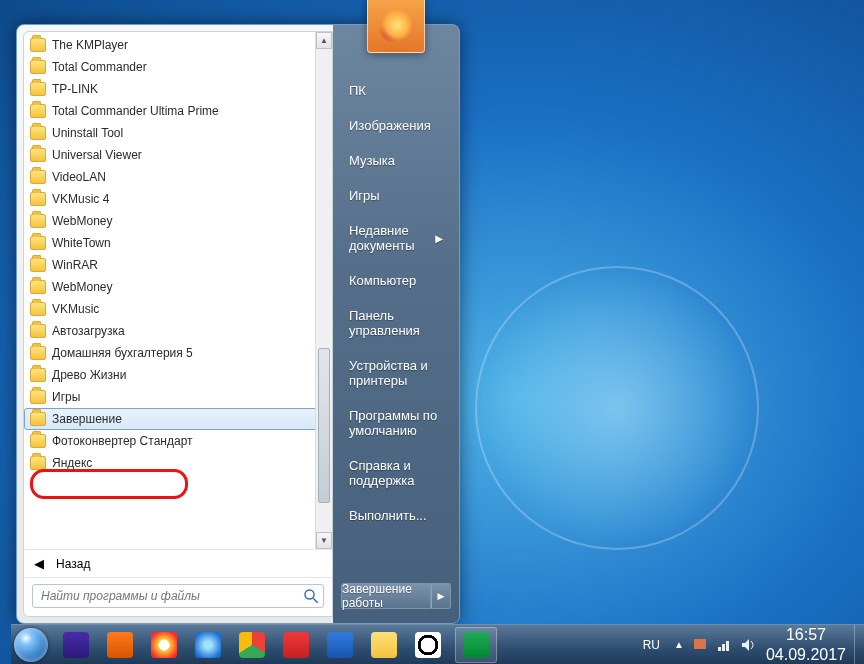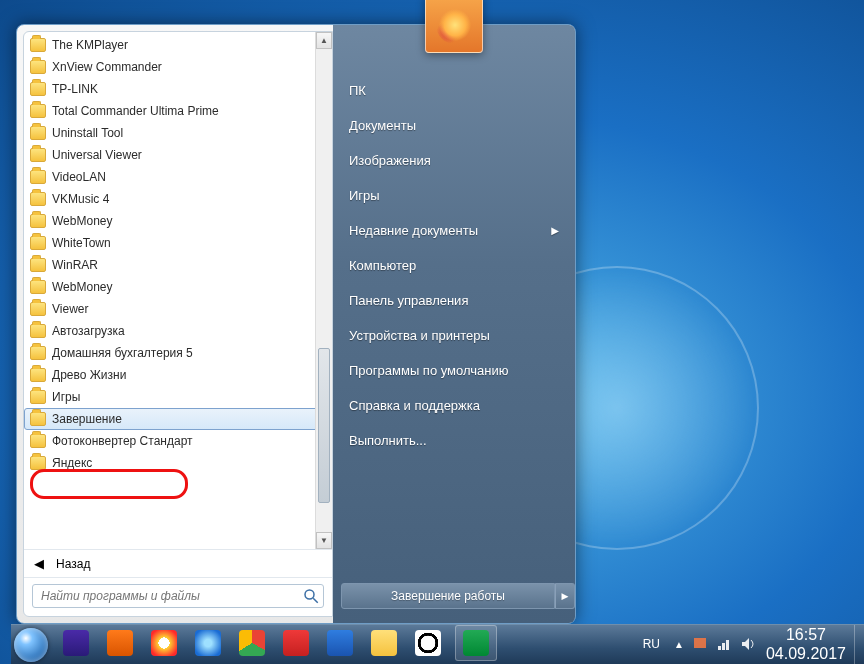--- a/index.html
+++ b/index.html
@@ -1,49 +1,49 @@
 <!DOCTYPE html>
 <html><head>
 <meta charset="utf-8">
 <style>
 * { margin: 0; padding: 0; box-sizing: border-box; font-family: "Segoe UI", Tahoma, sans-serif; }
 body { width: 864px; height: 664px; overflow: hidden; position: relative; background: linear-gradient(135deg, #1e5799 0%, #2989d8 30%, #7db9e8 70%, #207cca 100%); }
 .desktop-bg { position: absolute; inset: 0; background: radial-gradient(ellipse at 60% 60%, #4fb3e8 0%, #1a6fc4 50%, #0d4a8c 100%); }
 .desktop-bg::after { content: ""; position: absolute; left: 55%; top: 40%; width: 280px; height: 280px; border-radius: 50%; background: radial-gradient(circle, rgba(180,230,255,.5) 0%, rgba(180,230,255,0) 70%); border: 2px solid rgba(255,255,255,.25); }
-.start-menu { position: absolute; left: 16px; bottom: 40px; width: 560px; height: 600px; display: flex; background: linear-gradient(#f7f7f7, #e8e8e8); border: 1px solid #6f9dc6; border-radius: 8px; box-shadow: 0 0 18px rgba(0,0,0,.5); }
+.start-menu { position: absolute; left: 16px; bottom: 40px; width: 444px; height: 600px; display: flex; background: linear-gradient(#f7f7f7, #e8e8e8); border: 1px solid #6f9dc6; border-radius: 8px; box-shadow: 0 0 18px rgba(0,0,0,.5); }
 .left-pane { width: 310px; background: #fff; border-radius: 6px 0 0 6px; display: flex; flex-direction: column; margin: 6px 0 6px 6px; border: 1px solid #c7d3de; }
 .programs-scroll { flex: 1; overflow: hidden; position: relative; }
 .programs-list { font-size: 12px; color: #2b2b2b; padding: 2px 0; }
 .prog-item { display: flex; align-items: center; height: 22px; padding: 0 4px 0 6px; gap: 6px; cursor: pointer; }
 .prog-item.selected { background: linear-gradient(#e9f2fb, #d6e8f9); border: 1px solid #7da2ce; border-radius: 3px; padding-left: 5px; }
 .folder-icon { width: 16px; height: 14px; background: linear-gradient(#fde47f, #f5c23e); border: 1px solid #d9a93a; border-radius: 2px; flex-shrink: 0; }
 .folder-icon::before { content: ""; display: block; width: 7px; height: 3px; background: #f5c23e; border: 1px solid #d9a93a; border-bottom: none; border-radius: 2px 2px 0 0; margin-top: -4px; margin-left: 1px; }
 .back-row { display: flex; align-items: center; height: 28px; padding: 0 10px; gap: 12px; cursor: pointer; font-size: 12px; border-top: 1px solid #e2e8ee; }
 .back-arrow { font-size: 13px; }
 .search-row { padding: 6px 8px 8px; border-top: 1px solid #e2e8ee; }
 .search-box { position: relative; }
 .search-input { width: 100%; height: 24px; border: 1px solid #b5c6d6; border-radius: 3px; padding: 0 26px 0 8px; font-style: italic; color: #6b6b6b; font-size: 12px; outline: none; }
 .search-icon { position: absolute; right: 4px; top: 3px; width: 18px; height: 18px; color: #3b6ea5; }
 .right-pane { flex: 1; padding: 48px 0 6px 0; display: flex; flex-direction: column; background: linear-gradient(#6e87a1, #556f8a 40%, #46607b 100%); border-radius: 0 6px 6px 0; position: relative; }
 .avatar { position: absolute; left: 50%; top: -30px; transform: translateX(-50%); width: 58px; height: 58px; border: 1px solid rgba(255,255,255,.6); border-radius: 4px; background: linear-gradient(#f7a64a, #e4762a); box-shadow: 0 2px 8px rgba(0,0,0,.4); overflow: hidden; }
 .avatar::after { content: ""; position: absolute; left: 10px; top: 10px; width: 38px; height: 38px; background: radial-gradient(circle at 50% 50%, #ffe27a 0%, #ffb347 40%, transparent 60%), radial-gradient(circle at 30% 70%, #d44 0%, transparent 30%); border-radius: 50%; }
-.right-items { flex: 1; display: flex; flex-direction: column; text-align: center; }
+.right-items { flex: 1; display: flex; flex-direction: column; }
 .right-item { color: #fff; font-size: 13px; padding: 10px 16px 10px 16px; cursor: pointer; text-shadow: 0 1px 1px rgba(0,0,0,.4); display: flex; justify-content: space-between; align-items: center; }
 .submenu-arrow { font-size: 10px; }
-.shutdown-row { padding: 8px 0 8px 8px; }
+.shutdown-row { padding: 8px 8px 8px 8px; }
 .shutdown-btn { display: flex; height: 26px; }
 .shutdown-main { flex: 1; background: linear-gradient(#7a92aa, #5a738d); border: 1px solid #7d95ae; border-radius: 3px 0 0 3px; color: #fff; font-size: 12px; display: flex; align-items: center; justify-content: center; cursor: pointer; text-shadow: 0 1px 1px rgba(0,0,0,.3); }
 .shutdown-more { width: 20px; background: linear-gradient(#7a92aa, #5a738d); border: 1px solid #7d95ae; border-left: 1px solid #8aa0b8; border-radius: 0 3px 3px 0; color: #fff; display: flex; align-items: center; justify-content: center; cursor: pointer; font-size: 9px; }
 .scrollbar { position: absolute; right: 0; top: 0; bottom: 0; width: 17px; background: #f0f0f0; border-left: 1px solid #dcdcdc; }
 .sb-btn { height: 17px; background: linear-gradient(#f7f7f7,#e3e3e3); border: 1px solid #c1c1c1; display: flex; align-items: center; justify-content: center; font-size: 8px; color: #555; cursor: pointer; }
 .sb-track { position: absolute; top: 17px; bottom: 17px; left: 0; right: 0; }
 .sb-thumb { position: absolute; left: 2px; right: 2px; top: 62%; height: 32%; background: linear-gradient(#e2e6ea,#c4cdd5); border: 1px solid #a2b1bf; border-radius: 2px; cursor: pointer; }
 .highlight-ring { position: absolute; border: 3px solid #e11; border-radius: 14px; pointer-events: none; }
 .ring1 { left: 30px; bottom: 165px; width: 158px; height: 30px; }
-.taskbar { position: absolute; left: 0; right: 0; bottom: 0; height: 40px; background: linear-gradient(#5c7a99, #2e4e70 60%, #1f3a58); display: flex; align-items: flex-start; border-top: 1px solid #6f8eab; margin-left: 11px; }
+.taskbar { position: absolute; left: 0; right: 0; bottom: 0; height: 40px; background: linear-gradient(#5c7a99, #2e4e70 60%, #1f3a58); display: flex; align-items: center; border-top: 1px solid #6f8eab; margin-left: 11px; }
 .start-orb { width: 40px; height: 40px; display: flex; align-items: center; justify-content: center; cursor: pointer; }
 .orb-inner { width: 34px; height: 34px; border-radius: 50%; background: radial-gradient(circle at 35% 30%, #fff 0%, #7fc3ff 20%, #1a5fa8 80%); box-shadow: inset 0 0 6px rgba(255,255,255,.6), 0 0 4px rgba(0,0,0,.5); position: relative; }
 .tb-icons { display: flex; gap: 2px; margin-left: 4px; }
 .tb-icon { width: 42px; height: 36px; border-radius: 3px; display: flex; align-items: center; justify-content: center; cursor: pointer; }
 .tb-glyph { width: 26px; height: 26px; border-radius: 4px; }
 .tray { margin-left: auto; display: flex; align-items: center; gap: 10px; padding-right: 8px; color: #fff; font-size: 11px; }
 .tray-icons { display: flex; gap: 8px; align-items: center; }
 .tray-ic { width: 16px; height: 16px; opacity: .9; }
 .clock { text-align: center; line-height: 1.2; font-size: 16px; }
 .lang { font-size: 12px; padding: 2px 4px; }
@@ -57,21 +57,21 @@
 <div class="start-menu">
   <div class="left-pane">
     <div class="programs-scroll">
       <div class="programs-list" id="programs-list">
           <div class="prog-item">
             <span class="folder-icon"></span>
             <span>The KMPlayer</span>
           </div>
           <div class="prog-item">
             <span class="folder-icon"></span>
-            <span>XnView Commander</span>
+            <span>Total Commander</span>
           </div>
           <div class="prog-item">
             <span class="folder-icon"></span>
             <span>TP-LINK</span>
           </div>
           <div class="prog-item">
             <span class="folder-icon"></span>
             <span>Total Commander Ultima Prime</span>
           </div>
           <div class="prog-item">
@@ -101,21 +101,21 @@
           <div class="prog-item">
             <span class="folder-icon"></span>
             <span>WinRAR</span>
           </div>
           <div class="prog-item">
             <span class="folder-icon"></span>
             <span>WebMoney</span>
           </div>
           <div class="prog-item">
             <span class="folder-icon"></span>
-            <span>Viewer</span>
+            <span>VKMusic</span>
           </div>
           <div class="prog-item">
             <span class="folder-icon"></span>
             <span>Автозагрузка</span>
           </div>
           <div class="prog-item">
             <span class="folder-icon"></span>
             <span>Домашняя бухгалтерия 5</span>
           </div>
           <div class="prog-item">
@@ -161,24 +161,24 @@
       </div>
     </div>
   </div>
   <div class="right-pane">
     <div class="avatar"></div>
     <div class="right-items" id="right-items">
         <div class="right-item">
           <span>ПК</span>
         </div>
         <div class="right-item">
-          <span>Документы</span>
-        </div>
-        <div class="right-item">
           <span>Изображения</span>
+        </div>
+        <div class="right-item">
+          <span>Музыка</span>
         </div>
         <div class="right-item">
           <span>Игры</span>
         </div>
         <div class="right-item">
           <span>Недавние документы</span>
           <span class="submenu-arrow">▶</span>
         </div>
         <div class="right-item">
           <span>Компьютер</span>

